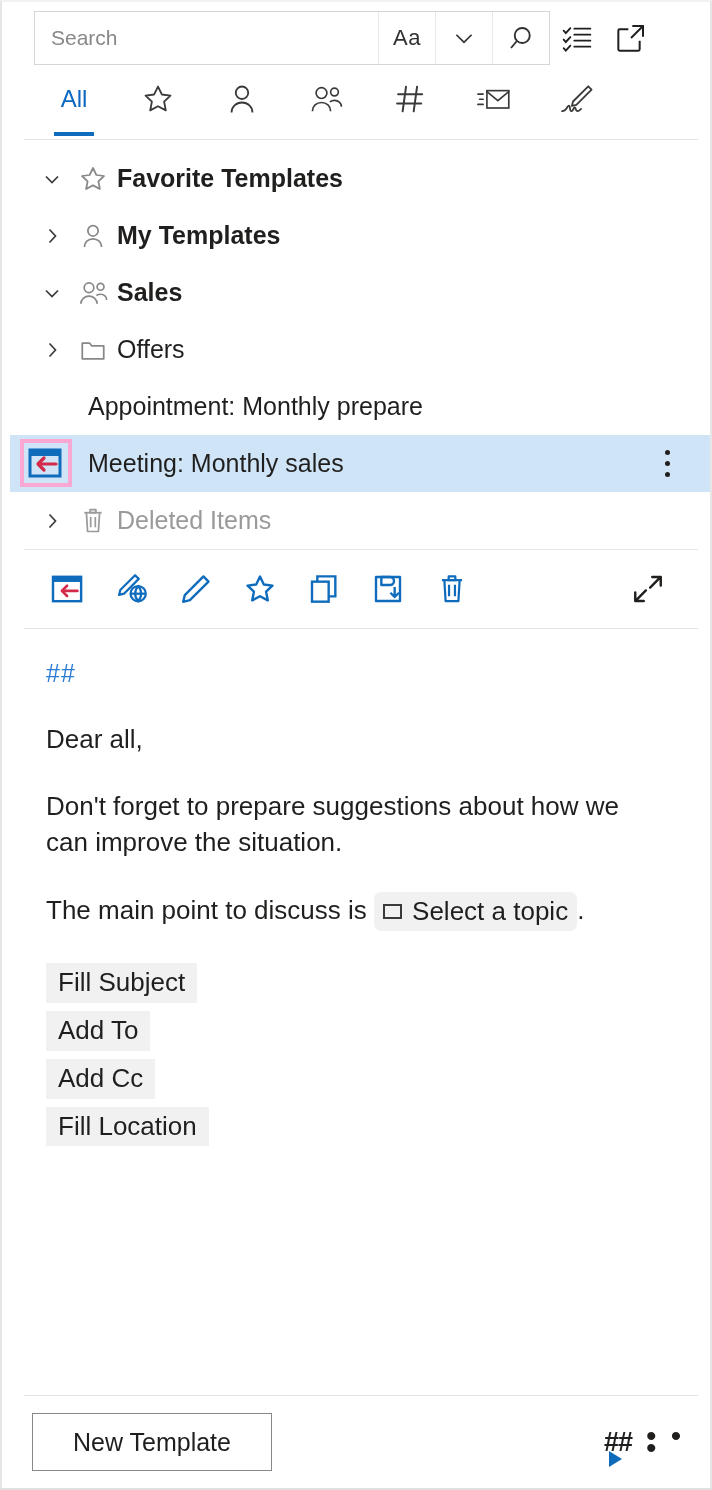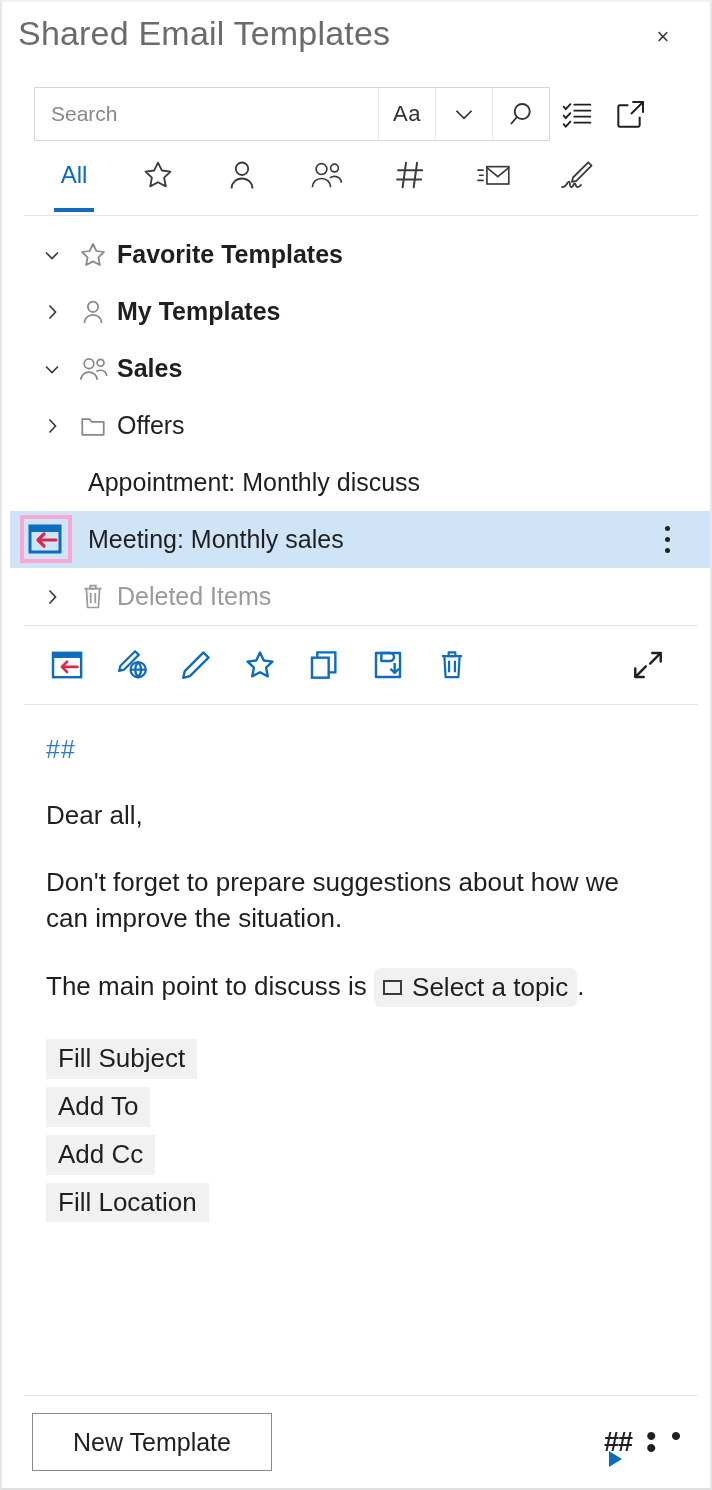--- a/index.html
+++ b/index.html
@@ -394,24 +394,20 @@
     letter-spacing: 3px;
     line-height: 0.4;
   }
   svg { display: block; }
 </style>
 </head>
 <body>
 
 <div id="app">
 
-  <div class="titlebar">
-    <div class="app-title">Shared Email Templates</div>
-    <div class="close-btn">×</div>
-  </div>
 
   <div class="searchrow">
     <div class="searchbox">
       <input class="search-input" type="text" placeholder="Search" style="">
       <div class="sb-btn aa">Aa</div>
       <div class="sb-btn">
         <svg width="26" height="26" viewBox="0 0 24 24" fill="none" stroke="#323130" stroke-width="1.6">
           <path d="M5 9l7 7 7-7"></path>
         </svg>
       </div>
@@ -567,21 +563,21 @@
       <span class="row-ico">
         <svg width="30" height="28" viewBox="0 0 24 24" fill="none" stroke="#8a8886" stroke-width="1.5" stroke-linejoin="round">
           <path d="M2.8 19.5V6.2h6.4l1.8 2.3h10.2v11z"></path>
         </svg>
       </span>
       <span class="row-text">Offers</span>
     </div>
 
     <div class="tree-row template">
       <span class="tpl-pad"></span>
-      <span class="row-text">Appointment: Monthly discuss</span>
+      <span class="row-text">Appointment: Monthly prepare</span>
     </div>
 
     <div class="tree-row template selected">
       <span class="tpl-pad"></span>
       <span class="reply-ico">
         <svg width="36" height="32" viewBox="0 0 36 32" fill="none">
           <rect x="2" y="3" width="30" height="26" fill="none" stroke="#0f6cbd" stroke-width="3"></rect>
           <rect x="2" y="3" width="30" height="6" fill="#0f6cbd"></rect>
           <path d="M28 17H11" stroke="#d42a4a" stroke-width="3.2" stroke-linecap="round"></path>
           <path d="M16 11l-6 6 6 6" stroke="#d42a4a" stroke-width="3.2" stroke-linecap="round" stroke-linejoin="round" fill="none"></path>

